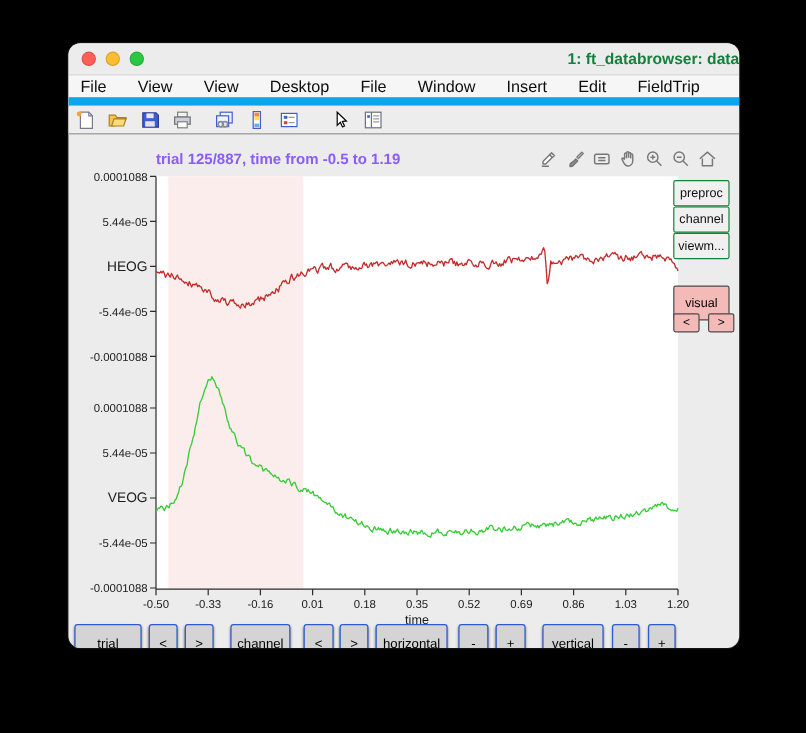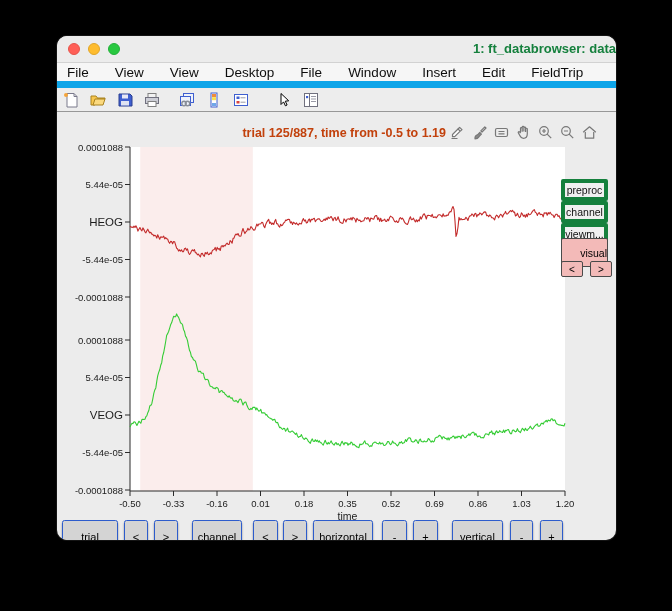--- a/index.html
+++ b/index.html
@@ -19,32 +19,32 @@
   .menubar{position:absolute;top:27px;left:0;right:0;height:25px;background:#f6f6f6;border-bottom:7px solid #0ea5e9;
            display:flex;align-items:center;padding:0 10px;box-sizing:border-box;}
   .menu-item{font-size:13.5px;color:#0d0d0d;margin-right:26px;cursor:default;}
   .dock-icon{margin-left:auto;width:12px;height:12px;}
   
   .toolbar{position:absolute;top:53px;left:0;right:0;height:23px;background:#ededed;border-bottom:1px solid #979797;
            display:flex;align-items:center;gap:9px;padding:0 5px;box-sizing:border-box;}
   .tb-icon{width:18px;height:18px;}
   .tb-icon svg,.ax-icon svg,.dock-icon svg{width:100%;height:100%;display:block;}
   
-  .plot-title{position:absolute;left:73px;top:90px;width:316px;text-align:right;font-weight:bold;
-              font-size:12.5px;color:#c2410c;white-space:nowrap;}
+  .plot-title{position:absolute;left:73px;top:90px;width:316px;text-align:left;font-weight:bold;
+              font-size:12.5px;color:#8b5cf6;white-space:nowrap;}
   .axes-tools{position:absolute;left:392px;top:88px;display:flex;gap:5px;}
   .ax-icon{width:17px;height:17px;}
   #plot-svg{position:absolute;left:0;top:76px;}
   svg text{font-family:"Liberation Sans",sans-serif;fill:#1c1c1c;}
   
   button{font-family:"Liberation Sans",sans-serif;padding:0;cursor:default;}
   .side-btn{position:absolute;box-sizing:border-box;width:47px;height:22px;background:#f0f0f0;
-            border:4px solid #15803d;border-radius:2px;font-size:10.5px;color:#101010;margin-top:29px;}
+            border:1px solid #15803d;border-radius:2px;font-size:10.5px;color:#101010;}
   .pink{background:#f3bab8 !important;border:1px solid #4a4a4a !important;}
-  .visual-main{position:absolute;left:504px;top:202px;width:47px;height:29px;box-sizing:border-box;font-size:10.5px;border-radius:2px;text-align:right;}
+  .visual-main{position:absolute;left:504px;top:202px;width:47px;height:29px;box-sizing:border-box;font-size:10.5px;border-radius:2px;}
   .visual-prev{position:absolute;left:504px;top:225px;width:22px;height:16px;box-sizing:border-box;font-size:10px;border-radius:2px;}
   .visual-next{position:absolute;left:533px;top:225px;width:22px;height:16px;box-sizing:border-box;font-size:10px;border-radius:2px;}
   .bottom-btn{position:absolute;top:484px;height:34px;box-sizing:border-box;background:#d4d4d4;
               border:1px solid #2d5ccc;border-radius:2.5px;font-size:11px;color:#000;
               box-shadow:0 2px 2px rgba(0,0,0,0.45);}
 </style>
 </head>
 <body>
 
 <div class="canvas">

